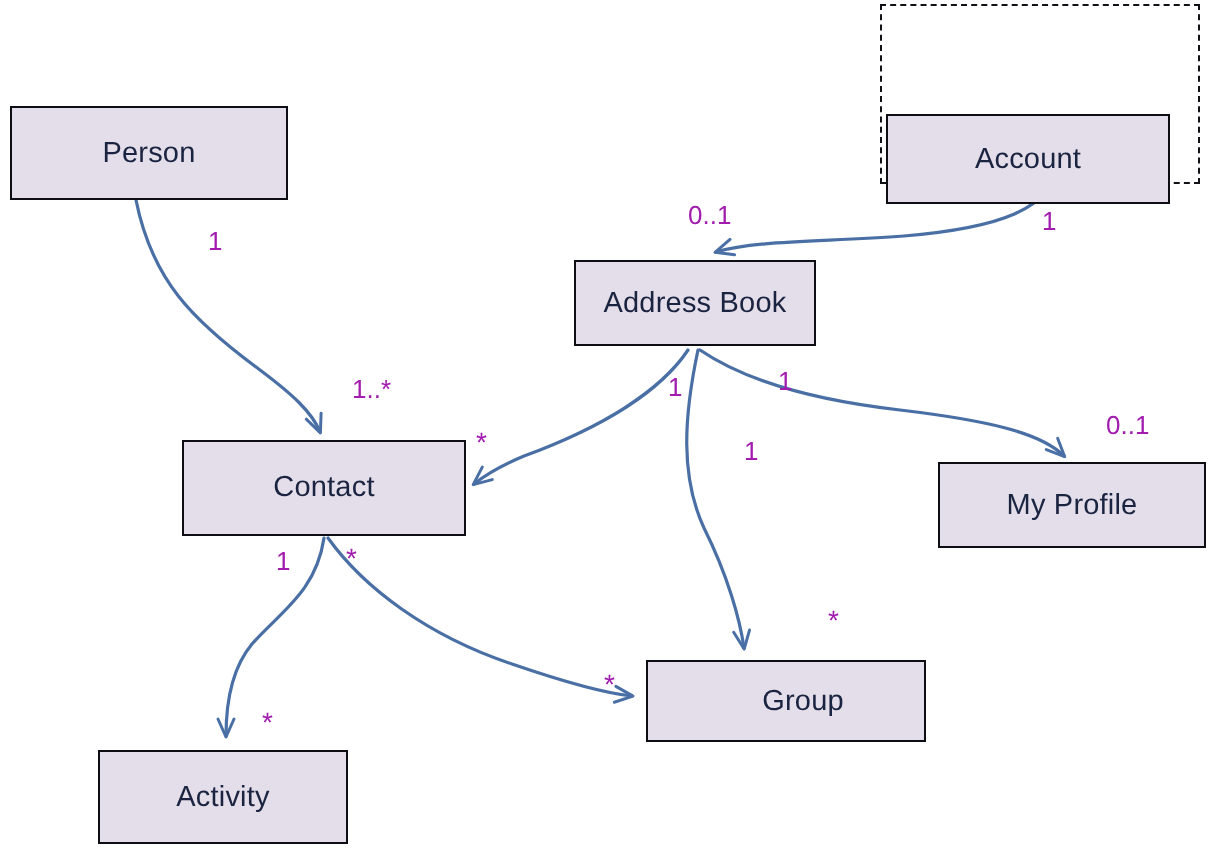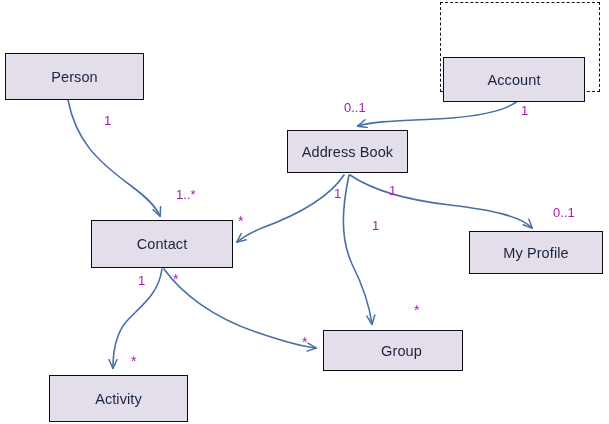--- a/index.html
+++ b/index.html
@@ -111,21 +111,21 @@
   </div>
 
   <div class="node" style="left:469px; top:231px; width:134px; height:43px;">
     <span>My Profile</span>
   </div>
 
   <div class="node" style="left:323px; top:330px; width:140px; height:41px;padding-left:17px;">
     <span>Group</span>
   </div>
 
-  <div class="node" style="left:49px; top:375px; width:139px; height:47px;">
+  <div class="node" style="left:49px; top:375px; width:125px; height:47px;">
     <span>Activity</span>
   </div>
 
   <div class="mult" style="left:104px; top:114px;">1</div>
   <div class="mult" style="left:176px; top:188px;">1..*</div>
   <div class="mult" style="left:521px; top:104px;">1</div>
   <div class="mult" style="left:344px; top:101px;">0..1</div>
   <div class="mult" style="left:334px; top:187px;">1</div>
   <div class="mult" style="left:389px; top:184px;">1</div>
   <div class="mult" style="left:372px; top:219px;">1</div>

